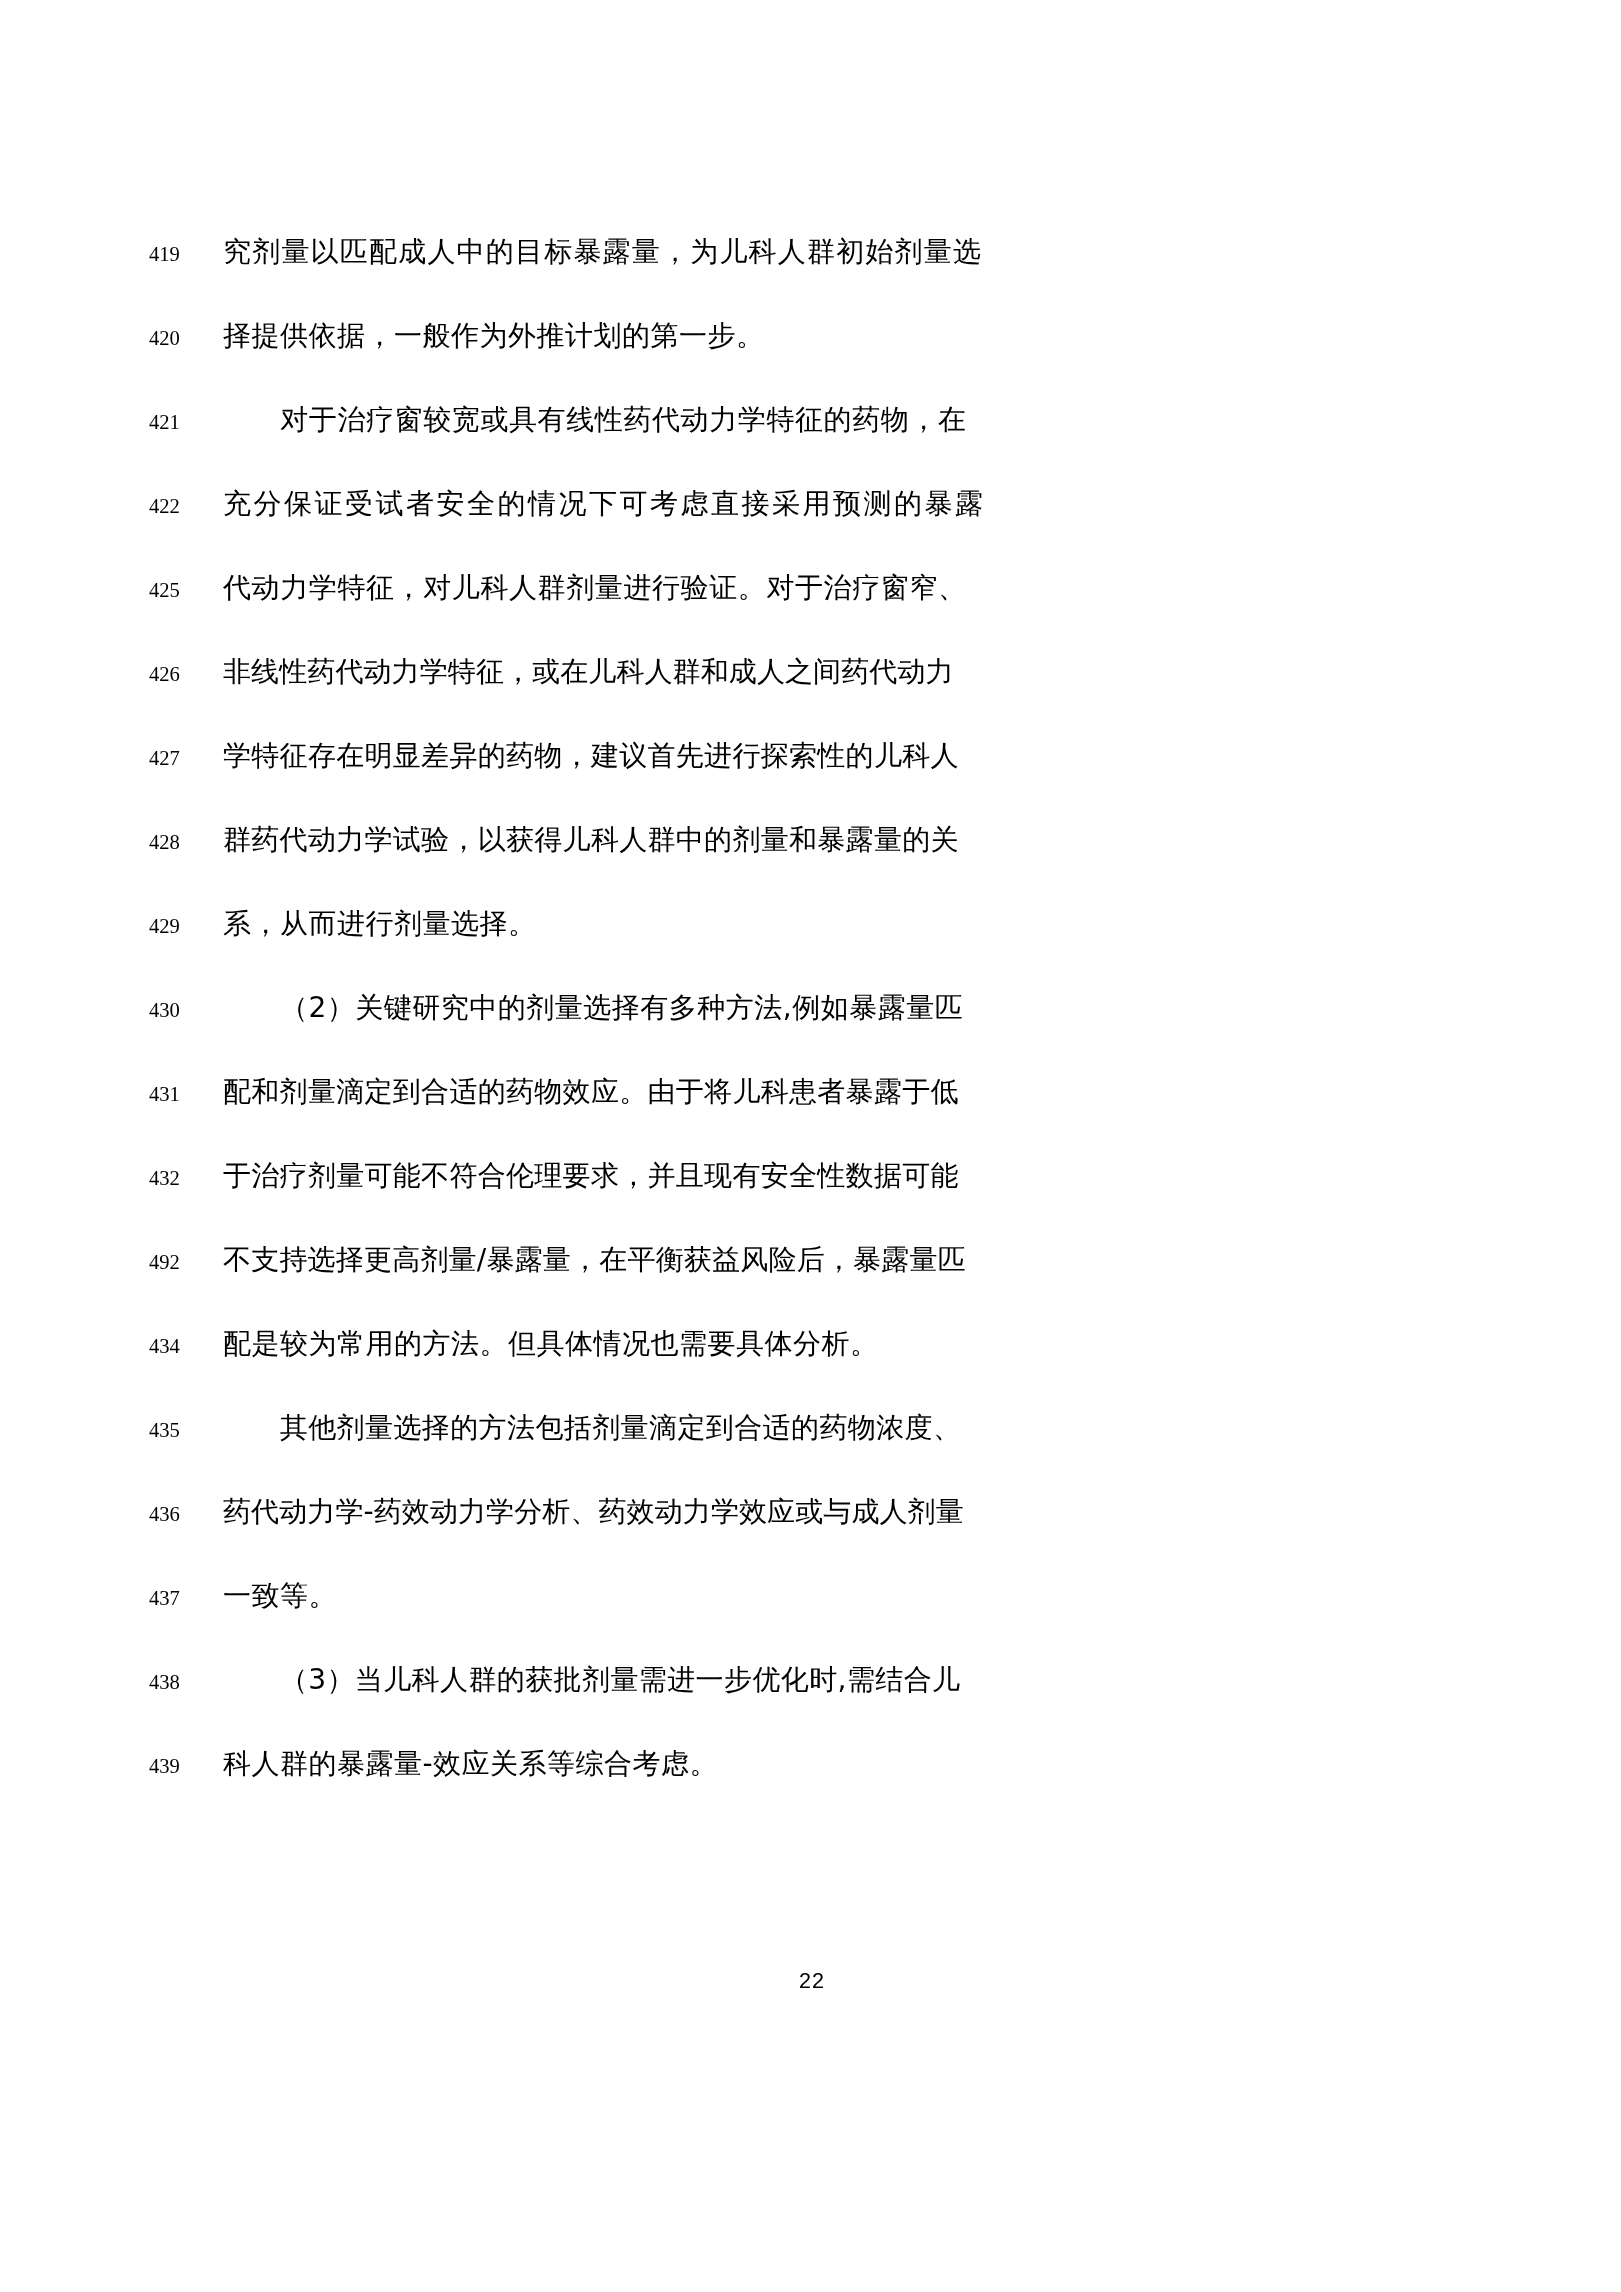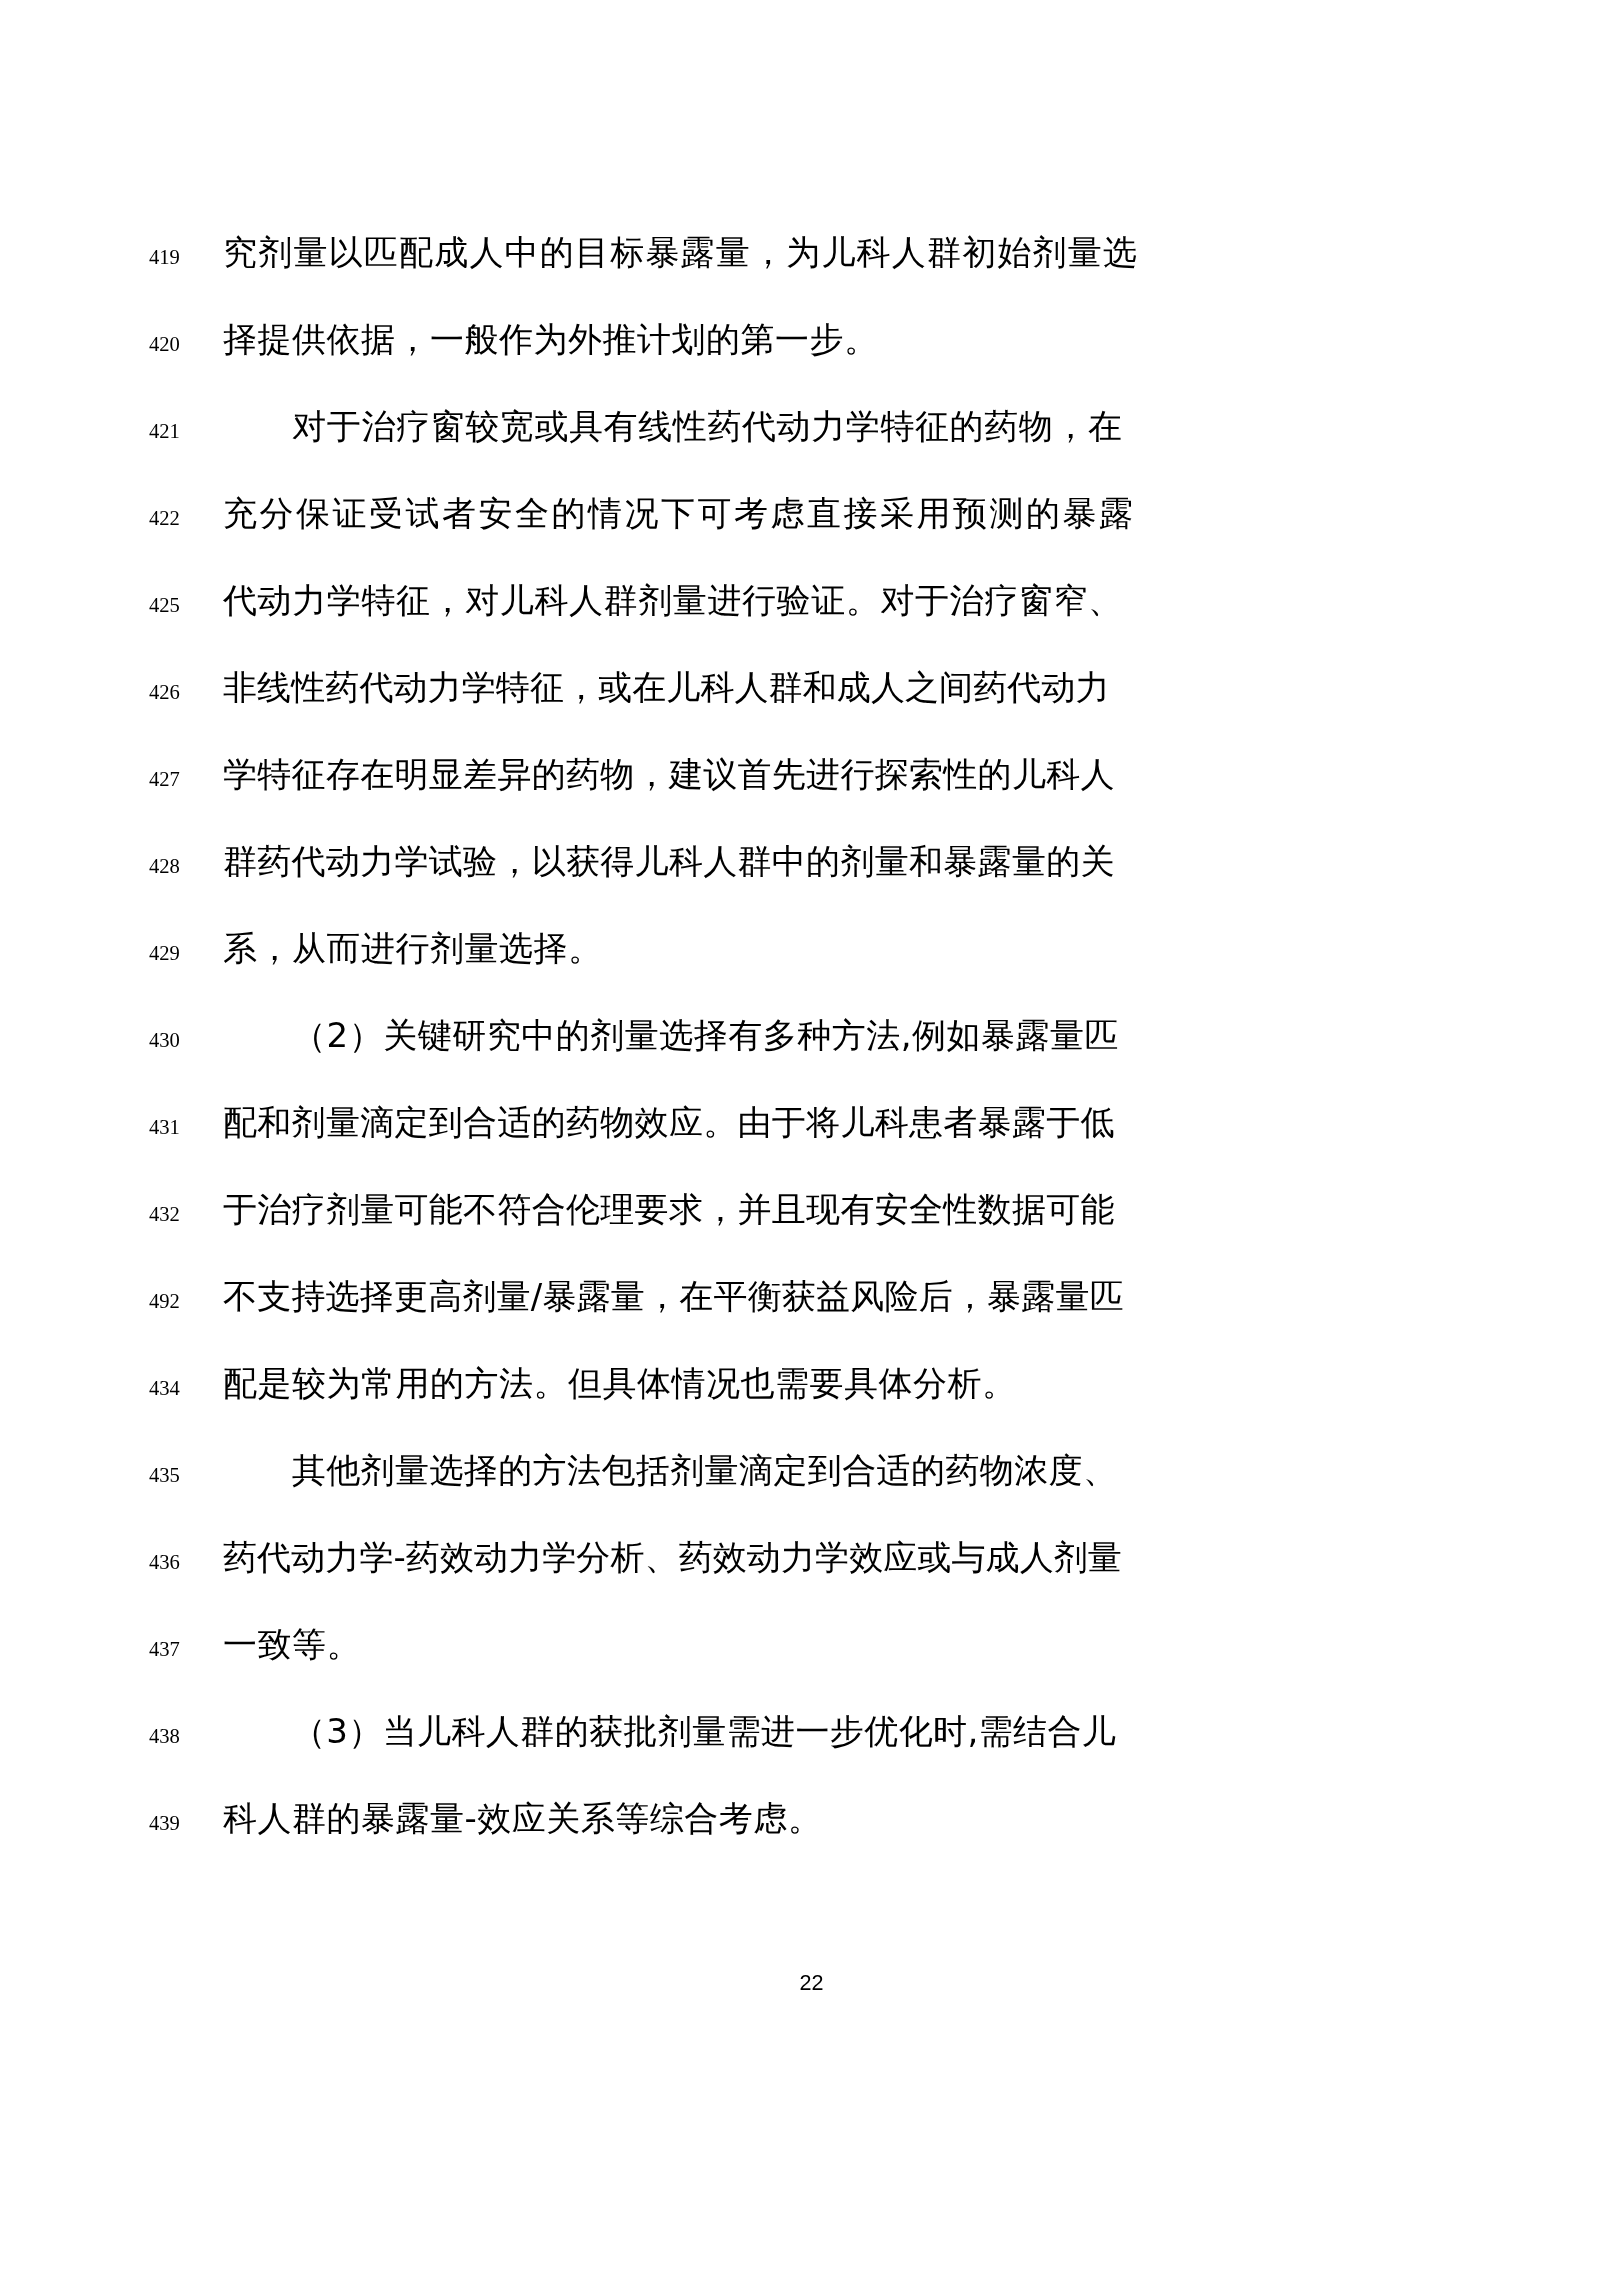--- a/index.html
+++ b/index.html
@@ -37,33 +37,33 @@
     font-family: "Liberation Serif", serif;
     font-size: 20.6px;
     color: #000;
     line-height: 82px;
     padding-left: 2px;
     box-sizing: border-box;
   }
   .ltext {
     flex: 1 1 auto;
     font-family: "DejaVu Sans", sans-serif;
-    font-size: 34px;
+    font-size: 28px;
     line-height: 82px;
     letter-spacing: 0.5px;
     white-space: pre;
     color: #000;
   }
   .pagenum {
     position: absolute;
     left: 2px;
     right: 0;
     top: 1955px;
     text-align: center;
-    font-family: Liberation Sans, sans-serif;
+    font-family: Liberation Mono, monospace;
     font-size: 21.6px;
     color: #000;
   }
 </style>
 </head>
 <body>
 
 <div class="page">
   <div class="lines" id="lines-container">
       <div class="line">

